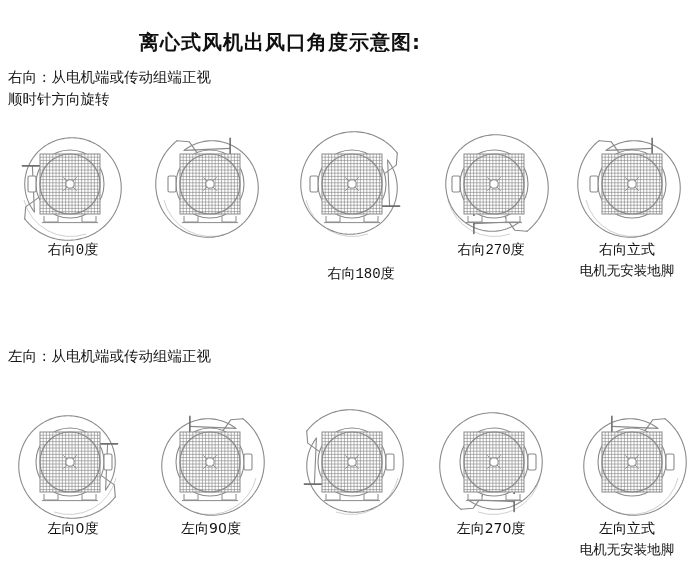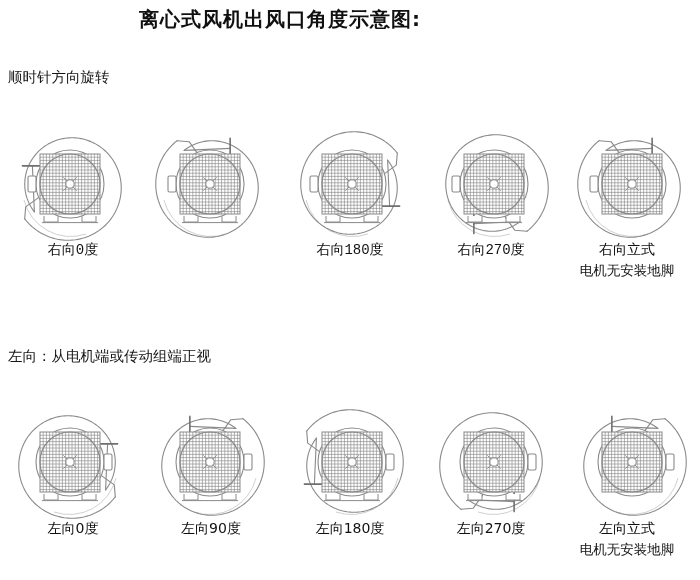--- a/index.html
+++ b/index.html
@@ -12,21 +12,21 @@
     background: #ffffff;
     font-family: "DejaVu Sans", "Liberation Sans", sans-serif;
     color: #000000;
     overflow: hidden;
     position: relative;
   }
 
   
   .title {
     position: absolute;
-    top: 6px;
+    top: 29px;
     left: 0;
     width: 560px;
     text-align: center;
     font-size: 20px;
     font-weight: bold;
     letter-spacing: 1px;
     color: #101010;
   }
 
   
@@ -85,35 +85,36 @@
     top: 0;
     width: 146px;
     text-align: center;
     font-size: 14px;
     line-height: 21px;
     color: #111111;
     white-space: nowrap;
   }
   .caption.k0 { left: 0px; }
   .caption.k1 { left: 138px; }
-  .caption.k2 { left: 277px; }
+  .caption.k2 { left: 288px; margin-top: 24px; }
   .caption.k3 { left: 418px; }
   .caption.k4 { left: 554px; }
 
   .caption .sub {
     display: block;
     font-size: 13.5px;
   }
 </style>
 </head>
 <body>
 
 <div class="title">离心式风机出风口角度示意图:</div>
 
 <div class="intro intro-top">
+  <span>右向：从电机端或传动组端正视</span>
   <span class="line2">顺时针方向旋转</span>
 </div>
 
 <div class="row row-top">
   <div class="fan-cell c0">
       <svg class="fan-svg" viewBox="0 0 140 118" xmlns="http://www.w3.org/2000/svg">
         <g transform="translate(70,62)">
           <g transform="scale(1,1)">
             <g transform="rotate(0)">
               <path d="M -35.60 25.86 L -36.72 24.39 L -37.77 22.88 L -38.77 21.31 L -39.70 19.71 L -40.56 18.06 L -41.36 16.37 L -42.08 14.65 L -42.73 12.90 L -43.32 11.12 L -43.82 9.31 L -44.25 7.48 L -44.61 5.63 L -44.88 3.77 L -45.08 1.89 L -45.20 0.00 L -45.24 -1.90 L -45.20 -3.80 L -45.08 -5.70 L -44.88 -7.59 L -44.60 -9.48 L -44.24 -11.36 L -43.81 -13.23 L -43.29 -15.08 L -42.70 -16.90 L -42.02 -18.71 L -41.27 -20.49 L -40.45 -22.24 L -39.55 -23.95 L -38.58 -25.63 L -37.54 -27.27 L -36.43 -28.87 L -35.25 -30.42 L -34.00 -31.93 L -32.69 -33.38 L -31.32 -34.78 L -29.88 -36.12 L -28.39 -37.41 L -26.85 -38.63 L -25.25 -39.78 L -23.60 -40.88 L -21.90 -41.90 L -20.16 -42.85 L -18.38 -43.73 L -16.56 -44.54 L -14.71 -45.27 L -12.82 -45.92 L -10.91 -46.50 L -8.96 -46.99 L -7.00 -47.41 L -5.02 -47.74 L -3.02 -47.99 L -1.01 -48.15 L 1.01 -48.23 L 3.03 -48.22 L 5.06 -48.13 L 7.08 -47.96 L 9.10 -47.70 L 11.11 -47.35 L 13.10 -46.93 L 15.08 -46.41 L 17.04 -45.81 L 18.97 -45.13 L 20.88 -44.37 L 22.76 -43.53 L 24.60 -42.61 L 26.41 -41.61 L 28.17 -40.53 L 29.89 -39.38 L 31.57 -38.16 L 33.19 -36.86 L 34.76 -35.50 L 36.27 -34.06 L 37.73 -32.57 L 39.12 -31.01 L 40.45 -29.39 L 41.71 -27.71 L 42.91 -25.98 L 44.03 -24.20 L 45.07 -22.37 L 46.04 -20.50 L 46.94 -18.58 L 47.75 -16.63 L 48.48 -14.64 L 49.13 -12.61 L 49.69 -10.56 L 50.17 -8.49 L 50.56 -6.39 L 50.86 -4.27 L 51.08 -2.14 L 51.20 -0.00 L 51.24 2.15 L 51.18 4.30 L 51.03 6.45 L 50.80 8.59 L 50.47 10.73 L 50.06 12.85 L 49.55 14.96 L 48.96 17.05 L 48.27 19.11 L 47.50 21.15 L 46.65 23.16 L 45.71 25.13 L 44.68 27.06 L 43.58 28.95 L 42.39 30.80 L 41.13 32.60 L 39.79 34.34 L 38.37 36.03 L 36.89 37.67 L 35.33 39.24 L 33.71 40.74 L 32.02 42.18 L 30.27 43.55 L 28.46 44.85 L 26.60 46.07 L 24.68 47.22 L 22.72 48.28 L 20.71 49.26 L 18.66 50.16 L 16.56 50.98 L 14.44 51.70 L 12.28 52.34 L 10.09 52.89 L 7.88 53.34 L 5.64 53.70 L 3.40 53.97 L 1.13 54.15 L -1.14 54.23 L -3.41 54.21 L -5.69 54.10 L -7.96 53.90 L -10.22 53.59 L -12.48 53.20 L -14.72 52.70 L -16.93 52.12 L -19.13 51.44 L -21.30 50.67 L -23.43 49.80 L -25.54 48.85 L -27.60 47.80 L -29.62 46.67 L -31.59 45.46 L -33.52 44.16 L -35.39 42.78 L -37.20 41.32 L -38.96 39.78 L -40.65 38.17 L -42.27 36.49 L -43.82 34.73 L -45.30 32.92" fill="none" stroke="#8a8a8a" stroke-width="1.1" stroke-linejoin="round" stroke-linecap="round"></path>
@@ -810,23 +811,20 @@
     </div>
 </div>
 
 <div class="caption-row caption-row-bottom">
   <div class="caption k0">
     <span>左向0度</span>
   </div>
   <div class="caption k1">
     <span>左向90度</span>
   </div>
-  <div class="caption k2">
-    <span>左向180度</span>
-  </div>
   <div class="caption k3">
     <span>左向270度</span>
   </div>
   <div class="caption k4">
     <span>左向立式</span>
     <span class="sub">电机无安装地脚</span>
   </div>
 </div>
 
 </body></html>

